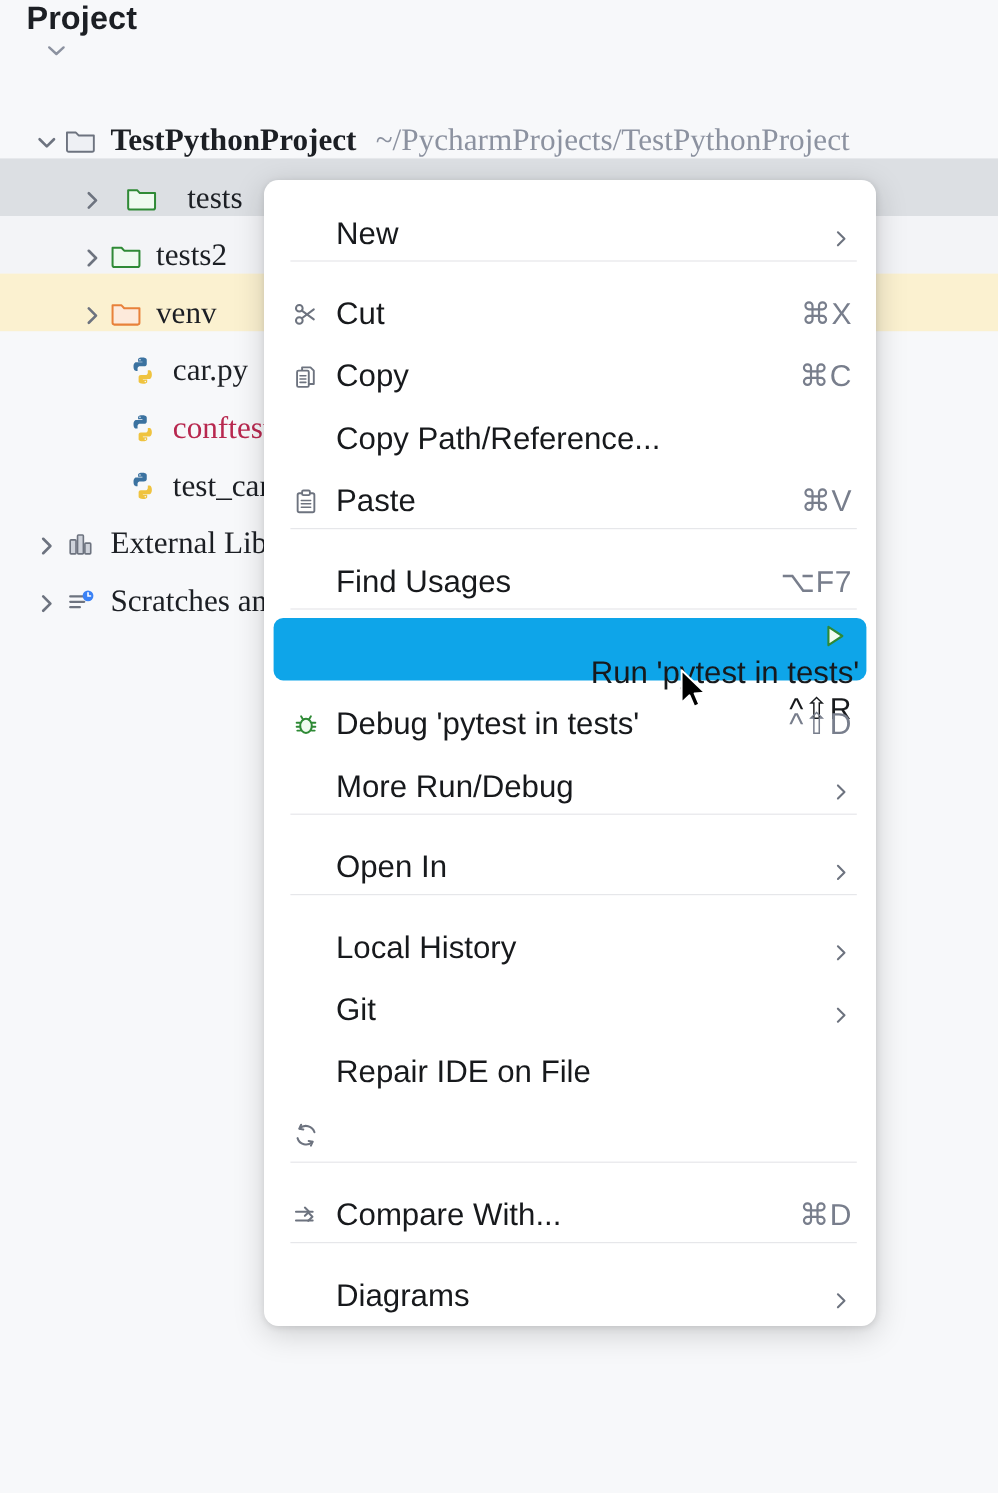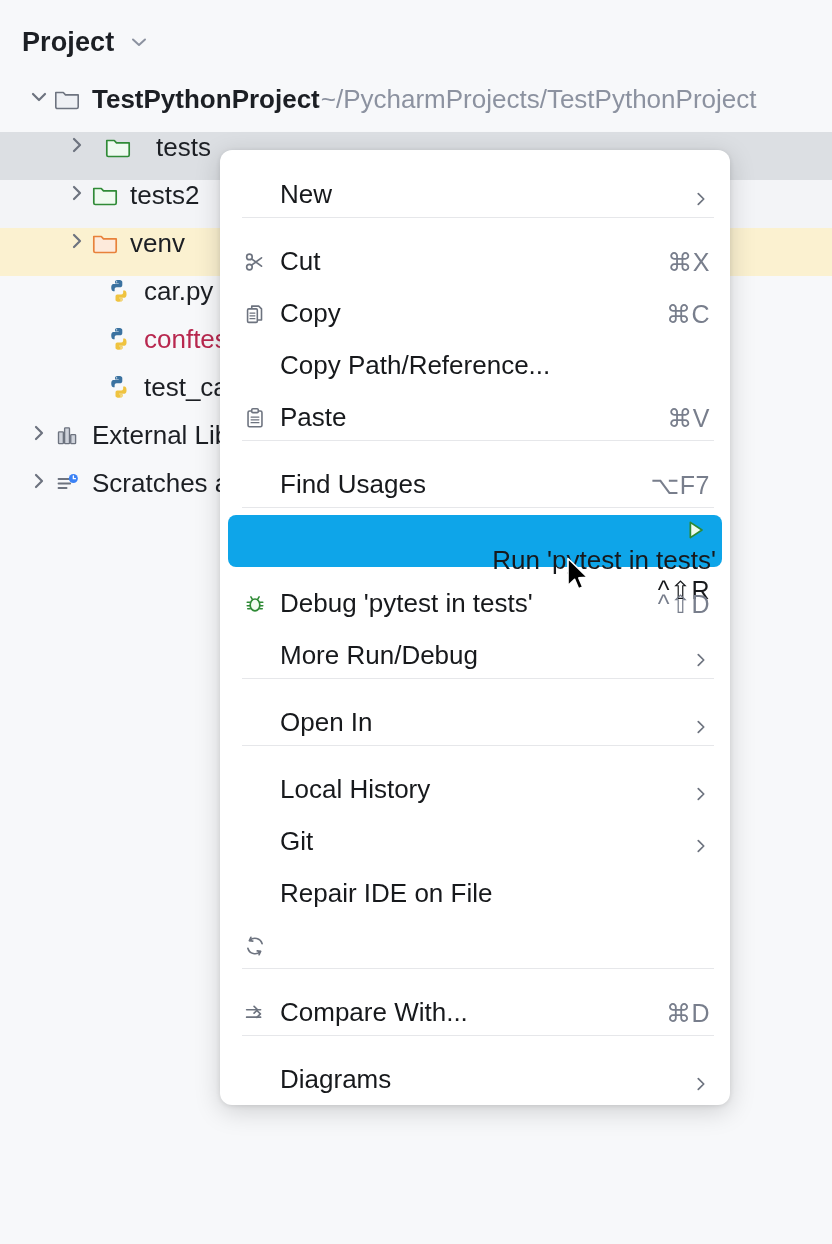--- a/index.html
+++ b/index.html
@@ -19,23 +19,24 @@
   
   #project-panel {
     position: absolute;
     inset: 0;
     background: #f7f8fa;
   }
 
   .panel-header {
     height: 84px;
     display: flex;
-    align-items: center;
+    align-items: flex-start;
     padding-left: 22px;
     box-sizing: border-box;
+    flex-direction: column;
   }
   .panel-title {
     font-size: 27px;
     font-weight: bold;
     color: #1c1f24;
     letter-spacing: 0.1px;
   }
   .chevron-down {
     margin-left: 14px;
     display: inline-block;
@@ -46,25 +47,26 @@
   
   .tree {
     position: absolute;
     top: 84px;
     left: 0;
     right: 0;
   }
   .tree-row {
     height: 48px;
     display: flex;
-    align-items: flex-start;
+    align-items: flex-end;
     white-space: nowrap;
     position: relative;
     font-size: 26px;
     color: #1c1f24;
+    font-family: Liberation Serif, serif;
   }
   .tree-row.sel        { background: #dcdfe3; gap: 13px; }
   .tree-row.alt        { background: #f3f4f7; }
   .tree-row.excluded   { background: #fbf1d0; }
 
   .twisty {
     width: 26px;
     height: 26px;
     flex: 0 0 auto;
     display: inline-flex;
@@ -77,21 +79,21 @@
     flex: 0 0 auto;
     display: inline-flex;
     align-items: center;
     justify-content: center;
     margin-right: 10px;
   }
   .row-label { flex: 0 0 auto; }
   .row-label.bold { font-weight: bold; }
   .row-label.err  { color: #b8284f; }
   .row-path {
-    margin-left: 1px;
+    margin-left: 16px;
     color: #8c92a0;
     font-size: 26px;
   }
 
   
   .d0 { padding-left: 26px; }
   .d1 { padding-left: 64px; }
   .d2 { padding-left: 104px; }
 
   

